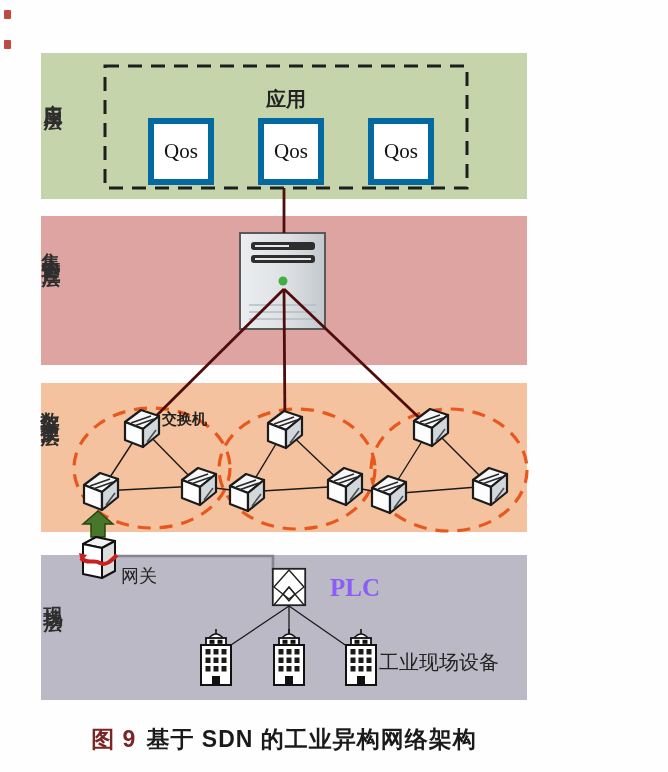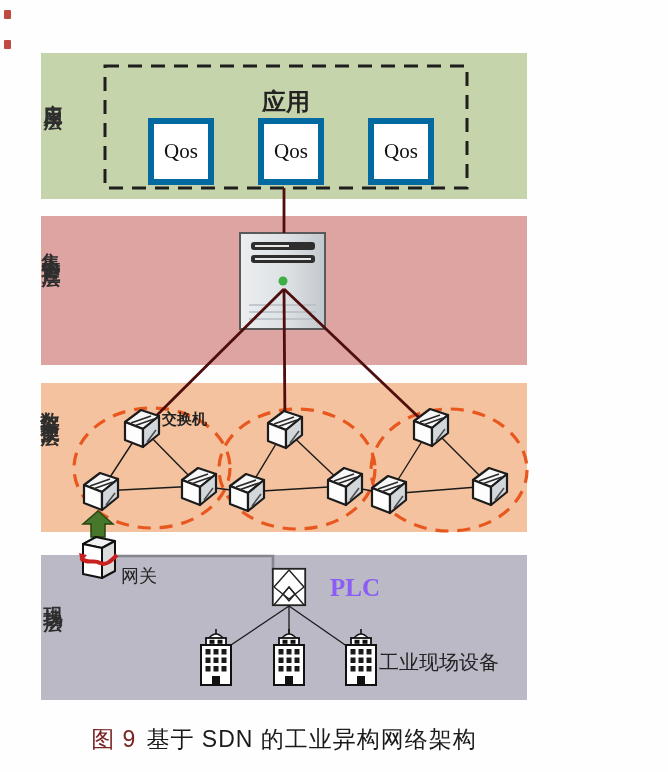--- a/index.html
+++ b/index.html
@@ -16,35 +16,35 @@
     position:absolute;writing-mode:vertical-rl;text-orientation:upright;
     font-size:19px;font-weight:bold;color:#2e2e2e;letter-spacing:4px;line-height:1;
     font-family:"Liberation Serif",serif;
   }
   .vl-app{left:44px;top:89px;}
   .vl-control{left:42px;top:238px;}
   .vl-exchange{left:41px;top:397px;}
   .vl-field{left:44px;top:591px;}
   .overlay{position:absolute;left:0;top:0;width:668px;height:772px;}
   .hlabel{position:absolute;color:#232323;white-space:nowrap;}
-  .app-group-label{left:246px;top:86px;width:80px;text-align:center;font-size:24px;font-weight:600;}
+  .app-group-label{left:246px;top:86px;width:80px;text-align:center;font-size:20px;font-weight:600;}
   .qos-box{
     position:absolute;top:118px;width:54px;height:55px;background:#ffffff;border:6px solid #0369a1;
     display:flex;align-items:center;justify-content:center;font-size:21px;color:#111;
     font-family:"Liberation Serif",serif;
   }
   .qos-1{left:148px;}  .qos-2{left:258px;}  .qos-3{left:368px;}
   .sdn-label{left:114px;top:239px;font-size:19px;font-weight:600;}
   .switch-label{left:162px;top:410px;font-size:15px;font-weight:700;}
   .gateway-label{left:121px;top:564px;font-size:18px;font-weight:400;}
   .plc-label{left:330px;top:574px;font-size:25px;font-weight:600;color:#8b5cf6;}
   .devices-label{left:379px;top:649px;font-size:20px;font-weight:400;}
   .caption{
     position:absolute;left:40px;top:724px;width:488px;text-align:center;
-    font-size:23px;font-weight:normal;font-family:"Liberation Sans",sans-serif;color:#1a1a1a;
+    font-size:23px;font-weight:bold;font-family:"Liberation Sans",sans-serif;color:#1a1a1a;
     letter-spacing:1px;
   }
   .caption .pfx{color:#7a2424;margin-right:10px;}
 </style>
 </head>
 <body>
 
 <div class="stage">
 
   <div class="band band-app"></div>

